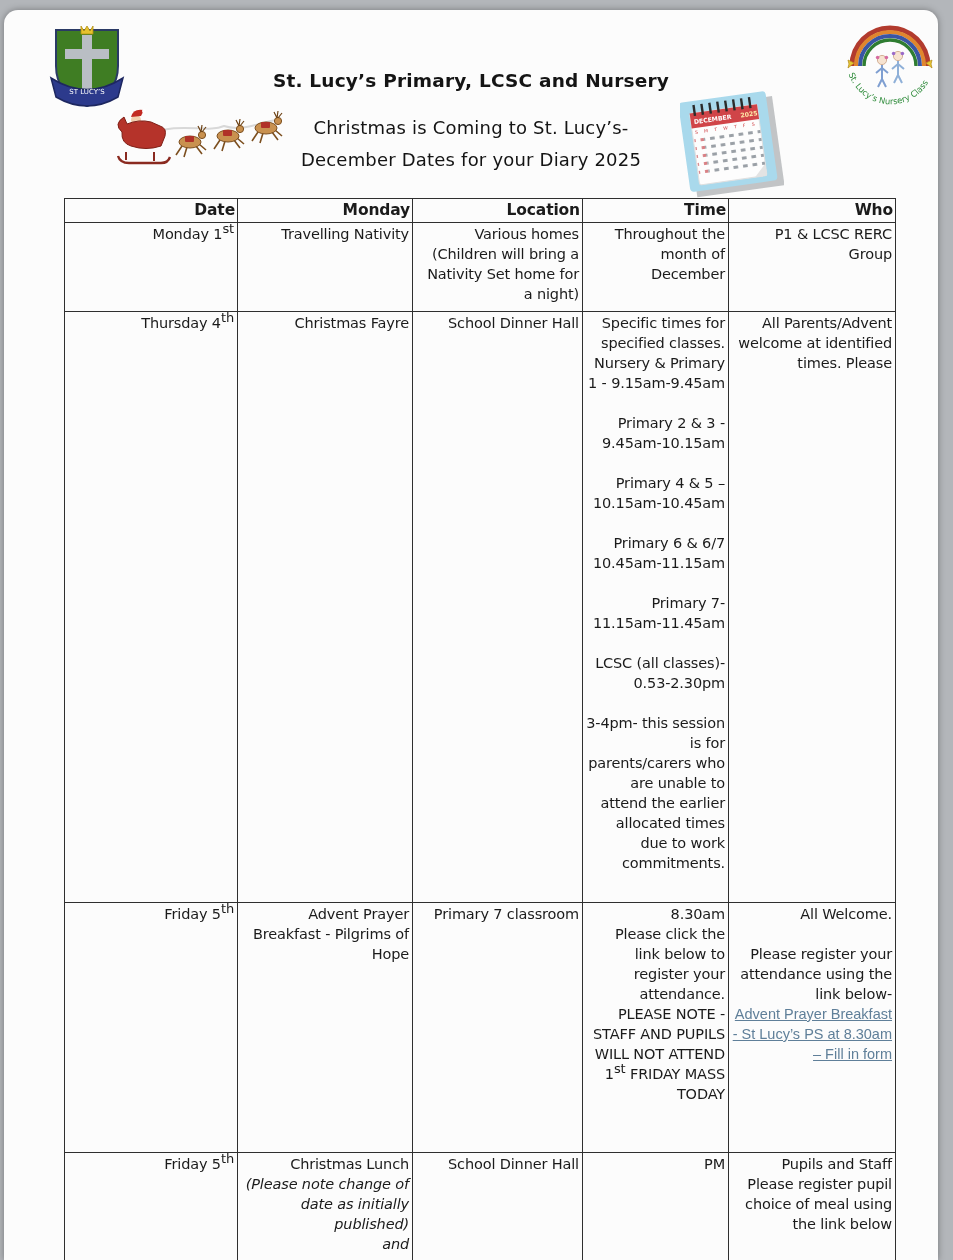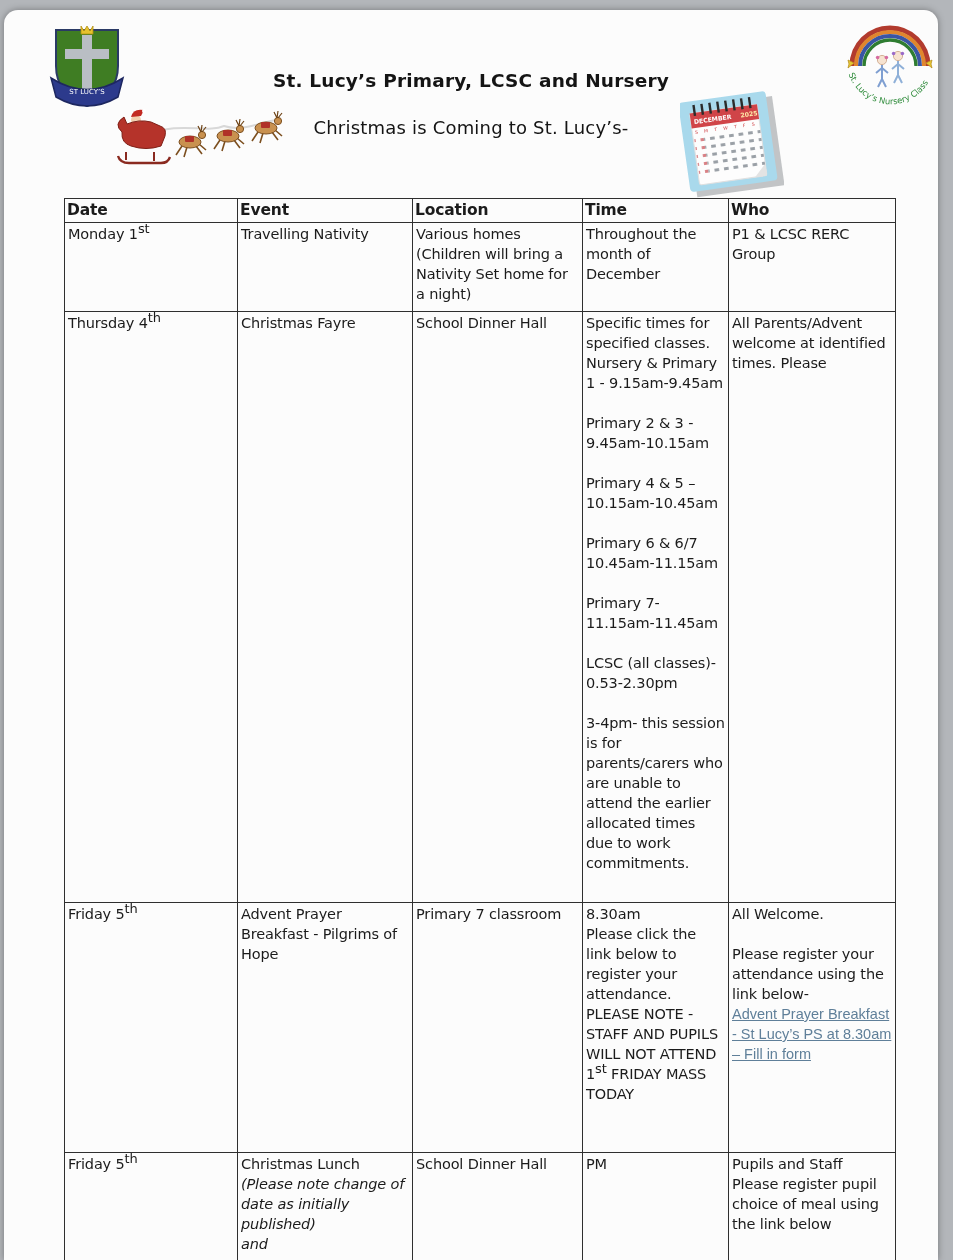--- a/index.html
+++ b/index.html
@@ -26,21 +26,21 @@
   #crest{left:44px;top:12px;}
   #sleigh{left:106px;top:90px;}
   #calendar{left:676px;top:74px;}
   #rainbow{left:836px;top:0px;}
   
   table#events{
     position:absolute;left:60px;top:188px;width:831px;
     border-collapse:collapse;table-layout:fixed;
   }
   #events th,#events td{
-    border:1.5px solid #2f2f2f;vertical-align:top;text-align:left;
+    border:1.5px solid #2f2f2f;vertical-align:top;text-align:right;
     color:#1b1b1b;padding:1px 3px;
     font-size:14.5px;line-height:20px;letter-spacing:-.15px;
   }
   #events th{height:21px;font-size:15.5px;line-height:21px;font-weight:700;padding:1px 2px;}
   tr.r1 td{height:86px;}
   tr.r2 td{height:588px;}
   tr.r3 td{height:247px;}
   tr.r4 td{height:106px;}
   .ln{min-height:20px;}
   .ln.blank{height:20px;}
@@ -61,20 +61,21 @@
     <path d="M8,8 H70 V44 Q70,72 39,84 Q8,72 8,44 Z" fill="#3f7d23" stroke="#2a3a65" stroke-width="2"></path>
     <rect x="34" y="13" width="10" height="54" fill="#b9bec4"></rect>
     <rect x="17" y="27" width="44" height="10" fill="#b9bec4"></rect>
     <path d="M33,4 l3,5 l3,-5 l3,5 l3,-5 v8 h-12 z" fill="#e6c22e" stroke="#b38f12" stroke-width=".8"></path>
     <path d="M3,56 Q39,79 75,56 L70,75 Q39,93 8,75 Z" fill="#2c3a8c" stroke="#1d2760" stroke-width="1.5"></path>
     <text x="39" y="72" text-anchor="middle" font-size="7" fill="#ffffff" font-family="DejaVu Sans">ST LUCY’S</text>
   </svg>
 
   <div id="title-2" class="title">Christmas is Coming to St. Lucy’s-</div>
   <div id="title-1" class="title">St. Lucy’s Primary, LCSC and Nursery</div>
+  <div id="title-3" class="title">December Dates for your Diary 2025</div>
 
   <svg id="sleigh" class="art" width="190" height="78" viewBox="0 0 190 78">
     <path d="M36,36 C70,20 96,34 114,26 C132,32 152,22 166,20" stroke="#d8d8d8" stroke-width="2" fill="none"></path>
 
     <g transform="translate(80,42)">
       <path d="M-8,4 l-6,9 M-3,5 l-3,10 M6,4 l6,8 M9,2 l7,6" stroke="#7c4f1f" stroke-width="1.6"></path>
       <ellipse cx="0" cy="0" rx="11" ry="6" fill="#c9914f" stroke="#7c4f1f" stroke-width="1"></ellipse>
       <circle cx="12" cy="-7" r="3.6" fill="#c9914f" stroke="#7c4f1f" stroke-width="1"></circle>
       <path d="M11,-10 l-3,-6 M11,-10 l1,-7 M12,-10 l4,-5" stroke="#6e4316" stroke-width="1.2" fill="none"></path>
       <rect x="-5" y="-6" width="9" height="6" rx="1" fill="#b03128"></rect>
@@ -170,21 +171,21 @@
     <colgroup>
       <col style="width:173px">
         <col style="width:175px">
         <col style="width:170px">
       <col style="width:146px">
         <col style="width:167px">
     </colgroup>
     <tbody>
         <tr>
       <th>Date</th>
-      <th>Event</th>
+      <th>Monday</th>
       <th>Location</th>
       <th>Time</th>
       <th>Who</th>
     </tr>
     <tr class="r1">
       <td><span>Monday 1</span><sup>st</sup></td>
       <td>
             <div class="ln"><span>Travelling Nativity</span></div>
           </td>
       <td>

